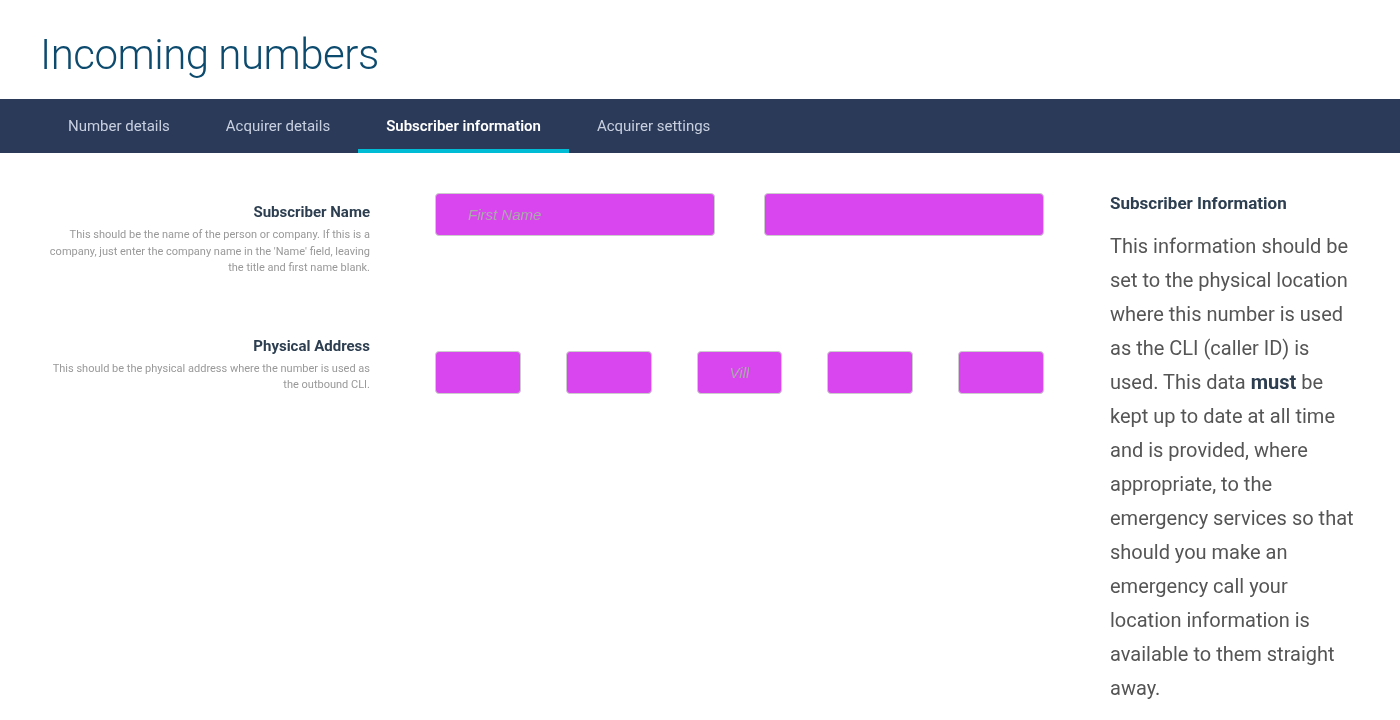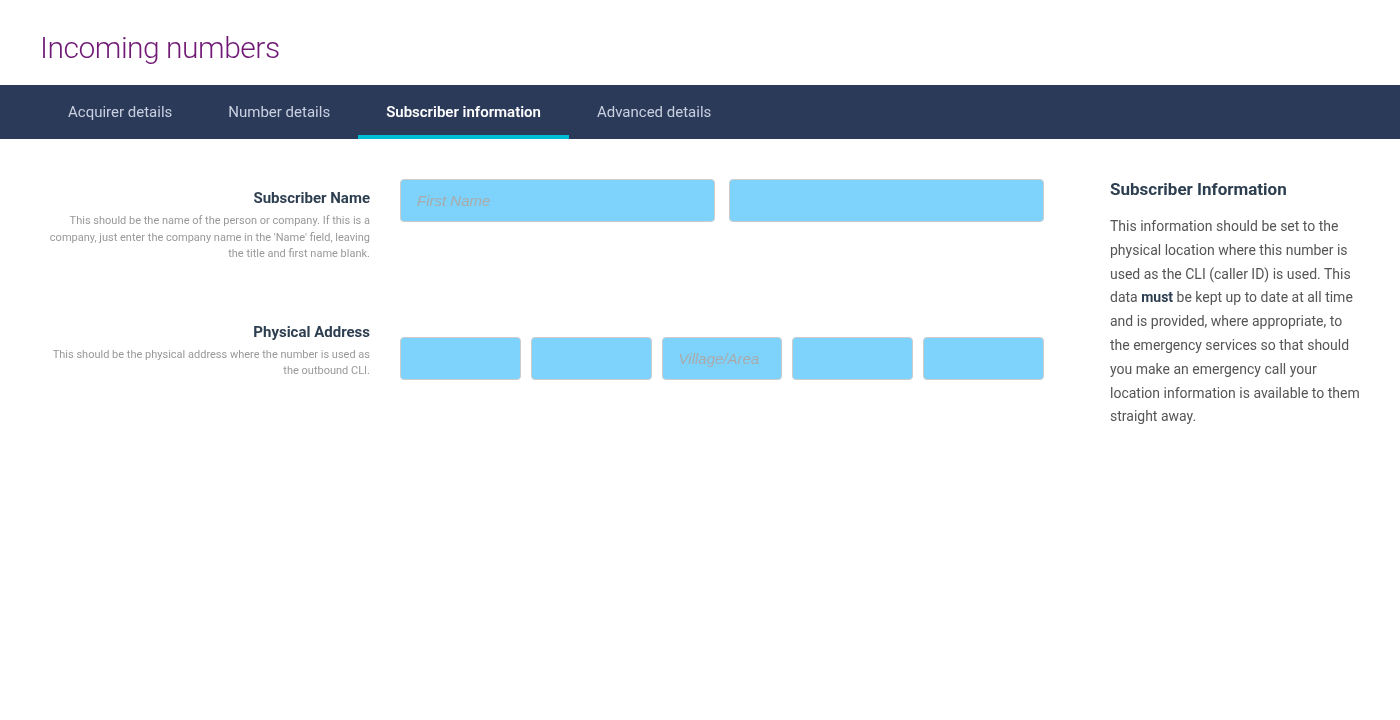--- a/index.html
+++ b/index.html
@@ -16,23 +16,23 @@
       min-height: 720px;
     }
 
     
     .page-header {
       padding: 30px 40px 20px 40px;
       background: #ffffff;
     }
 
     .page-title {
-      font-size: 30px;
+      font-size: 42px;
       font-weight: 300;
-      color: #701a75;
+      color: #0c4a6e;
       letter-spacing: -0.5px;
     }
 
     
     .tab-nav {
       background: #2c3a5a;
       display: flex;
       align-items: stretch;
       padding: 0 40px;
     }
@@ -110,27 +110,28 @@
       flex: 1;
     }
 
     .address-stack {
       display: flex;
       gap: 10px;
     }
 
     input[type="text"] {
       width: 100%;
-      padding: 12px 16px;
+      padding: 12px 32px;
       border: 1px solid #ccc;
       border-radius: 4px;
       font-size: 15px;
       color: #333;
-      background: #7dd3fc;
+      background: #d946ef;
       outline: none;
+      margin-left: 35px;
     }
 
     input[type="text"]::placeholder {
       color: #aaa;
       font-style: italic;
     }
 
     
     .right-info {
       width: 300px;
@@ -140,21 +141,21 @@
     }
 
     .info-title {
       font-size: 17px;
       font-weight: 700;
       color: #2c3e50;
       margin-bottom: 16px;
     }
 
     .info-text {
-      font-size: 14px;
+      font-size: 20px;
       color: #555;
       line-height: 1.7;
     }
 
     .info-text strong {
       font-weight: 700;
       color: #2c3e50;
     }
 
     
@@ -179,30 +180,30 @@
   </style>
 </head>
 <body>
 
 <div class="page-header">
   <h1 class="page-title">Incoming numbers</h1>
 </div>
 
 <nav class="tab-nav">
   <div class="tab-item">
+    <span>Number details</span>
+  </div>
+  <div class="tab-item">
     <span>Acquirer details</span>
-  </div>
-  <div class="tab-item">
-    <span>Number details</span>
   </div>
   <div class="tab-item active">
     <span>Subscriber information</span>
   </div>
   <div class="tab-item">
-    <span>Advanced details</span>
+    <span>Acquirer settings</span>
   </div>
 </nav>
 
 <div class="main-content">
 
   <div style="flex: 1; display: flex; flex-direction: column; max-width: 1060px;">
 
     <div class="subscriber-name-section">
       <div class="left-labels">
         <div class="field-label">Subscriber Name</div>

